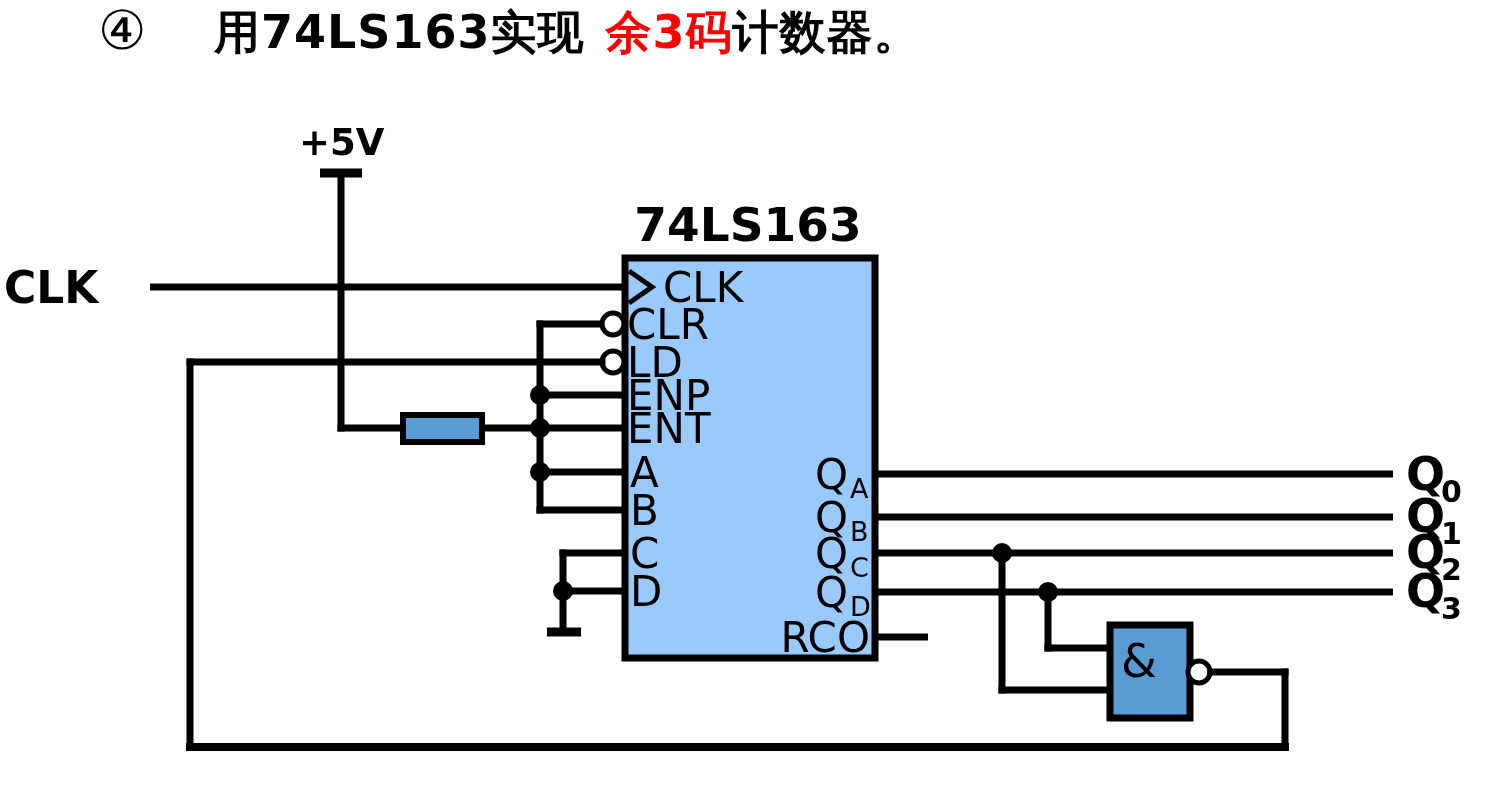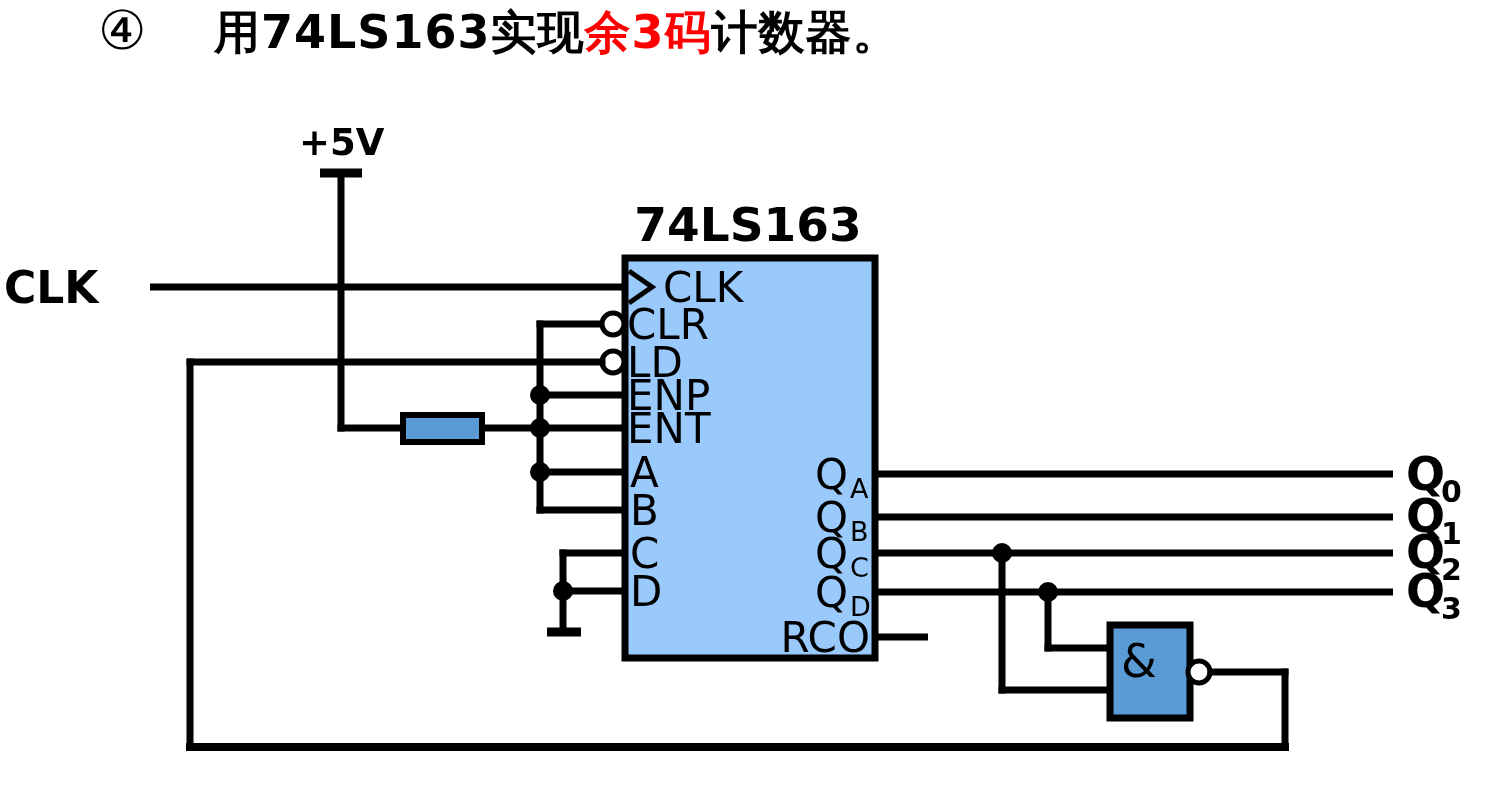--- a/index.html
+++ b/index.html
@@ -17,21 +17,21 @@
     position:absolute;left:98px;top:2px;
     font-family:"DejaVu Serif", serif;
     font-size:54px;line-height:58px;color:#000;
   }
   .title-text{
     position:absolute;left:214px;top:4px;
     font-family:"DejaVu Sans", sans-serif;
     font-size:46px;line-height:56px;font-weight:bold;color:#000;
     letter-spacing:1px;white-space:nowrap;
   }
-  .title-text .hl{color:#FF0000;}
+  .title-text .hl{color:#FF0000;margin-left:21px;}
   svg{position:absolute;left:0;top:0;}
   text{font-family:"DejaVu Sans", sans-serif;fill:#000;}
   .pin{font-size:42px;}
   .pin-sub{font-size:27px;}
   .big{font-weight:bold;}
 </style>
 </head>
 <body>
 
 <div class="canvas">

